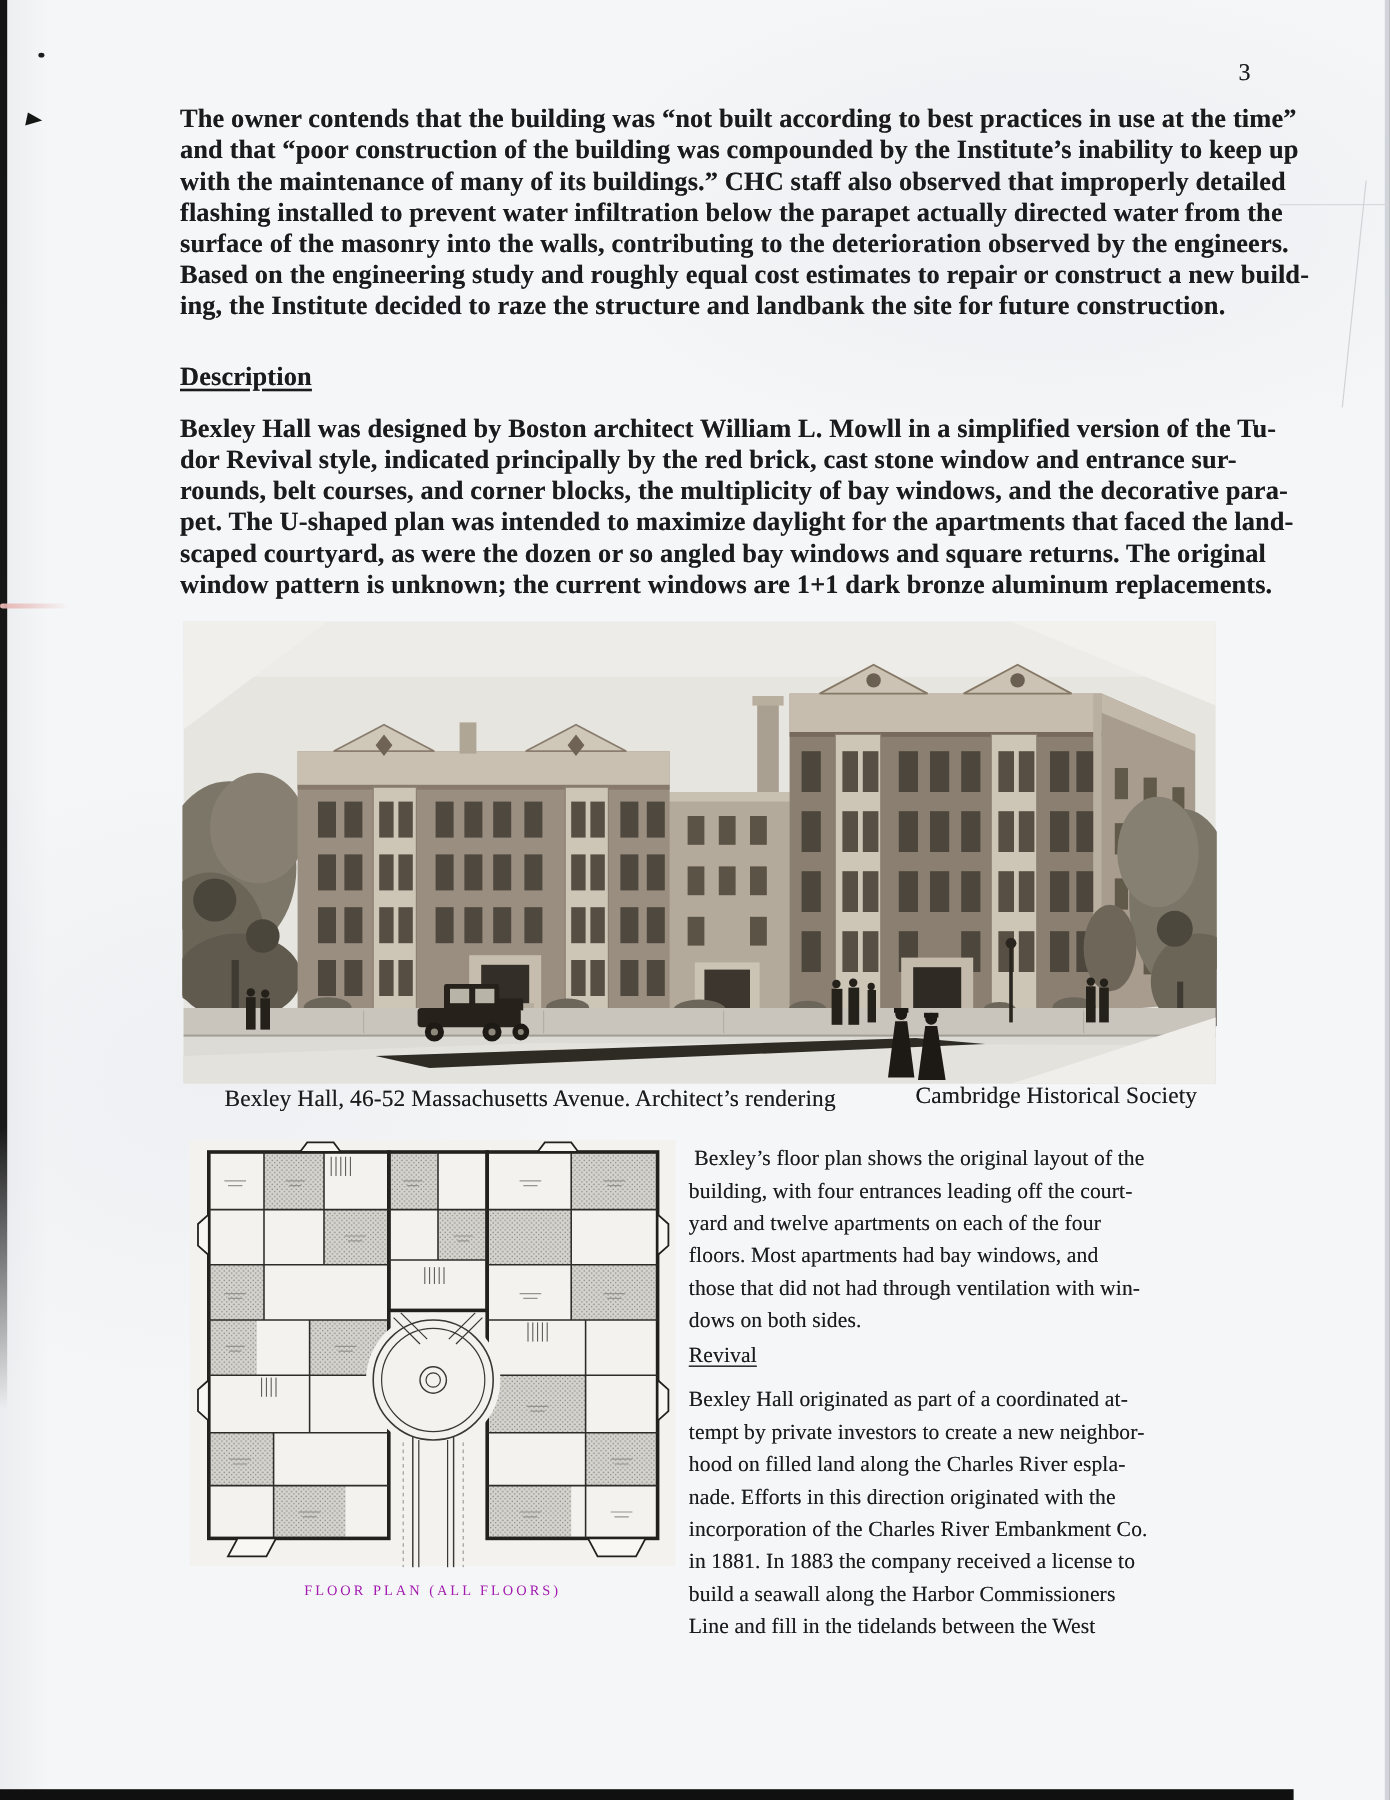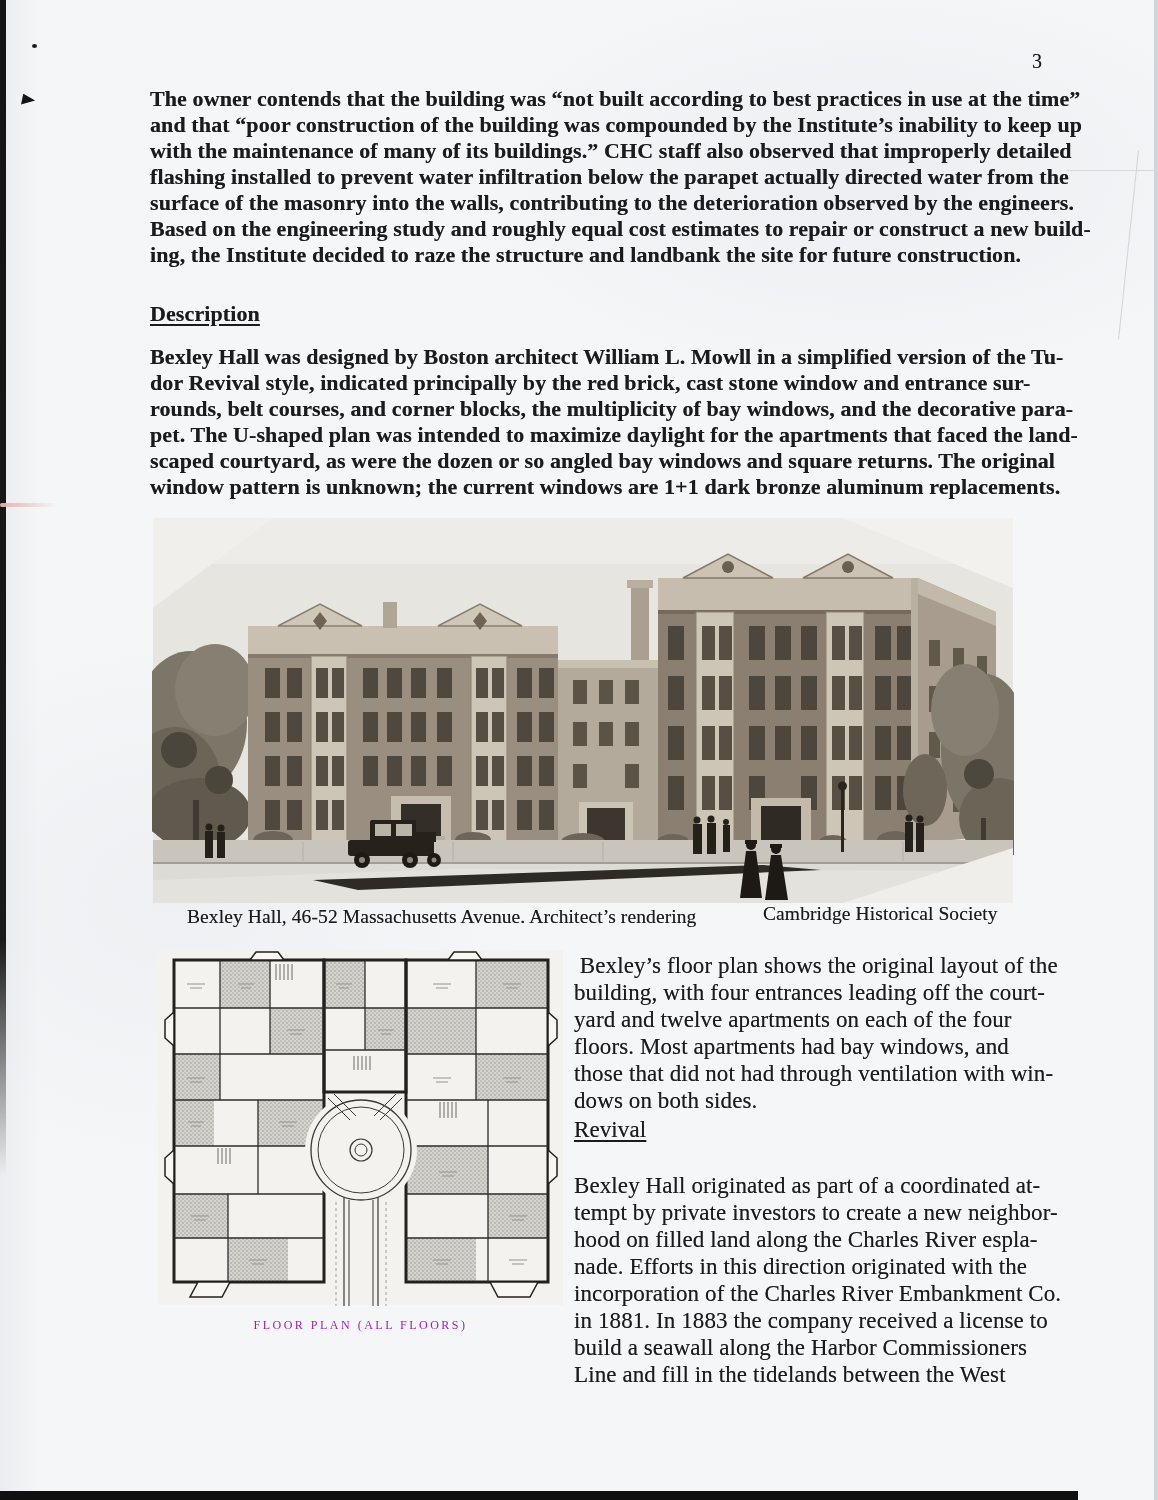--- a/index.html
+++ b/index.html
@@ -12,21 +12,21 @@
     content:"";position:absolute;inset:0;
     background:
       radial-gradient(ellipse 600px 300px at 75% 12%, rgba(210,215,222,.25), transparent 70%),
       radial-gradient(ellipse 500px 400px at 15% 60%, rgba(214,218,224,.22), transparent 70%),
       linear-gradient(90deg, rgba(190,194,200,.18), rgba(255,255,255,0) 40px);
     pointer-events:none;
   }
   .txt{position:absolute;white-space:pre;letter-spacing:.1px;
        text-shadow:0 0 .5px rgba(20,20,25,.55);}
   .body-size{font-size:22px;line-height:26px;font-weight:bold;}
-  .col-size{font-size:23px;line-height:27px;}
+  .col-size{font-size:18px;line-height:27px;}
   .cap-size{font-size:19.5px;line-height:26px;}
   .heading{text-decoration:underline;text-underline-offset:3px;}
   
   .edge-left{position:absolute;left:0;top:0;width:6px;height:1175px;
     background:linear-gradient(180deg,#141414 0%,#1a1a1a 80%,rgba(26,26,26,0) 100%);}
   .edge-bottom{position:absolute;left:0;top:1491px;width:1078px;height:9px;background:#101010;}
   .edge-right{position:absolute;right:0;top:0;width:4px;height:100%;background:rgba(205,208,214,.9);}
   .mark-dot{position:absolute;left:32px;top:44px;width:5px;height:4px;background:#1c1c1c;border-radius:50%;}
   .mark-arrow{position:absolute;left:22px;top:95px;width:0;height:0;
     border-left:13px solid #151515;border-top:4px solid transparent;border-bottom:7px solid transparent;
@@ -538,21 +538,21 @@
 
   <div class="plan-label">FLOOR PLAN (ALL FLOORS)</div>
 
   <div class="txt col-size" style="left:574px;top:952px;"> Bexley’s floor plan shows the original layout of the
 building, with four entrances leading off the court-
 yard and twelve apartments on each of the four
 floors. Most apartments had bay windows, and
 those that did not had through ventilation with win-
 dows on both sides.</div>
   <div class="txt col-size heading" style="left:574px;top:1116px;">Revival</div>
-  <div class="txt col-size" style="left:574px;top:1153px;margin-top:19px;">Bexley Hall originated as part of a coordinated at-
+  <div class="txt col-size" style="left:574px;top:1153px;">Bexley Hall originated as part of a coordinated at-
 tempt by private investors to create a new neighbor-
 hood on filled land along the Charles River espla-
 nade. Efforts in this direction originated with the
 incorporation of the Charles River Embankment Co.
 in 1881. In 1883 the company received a license to
 build a seawall along the Harbor Commissioners
 Line and fill in the tidelands between the West</div>
 
 </div>
 

